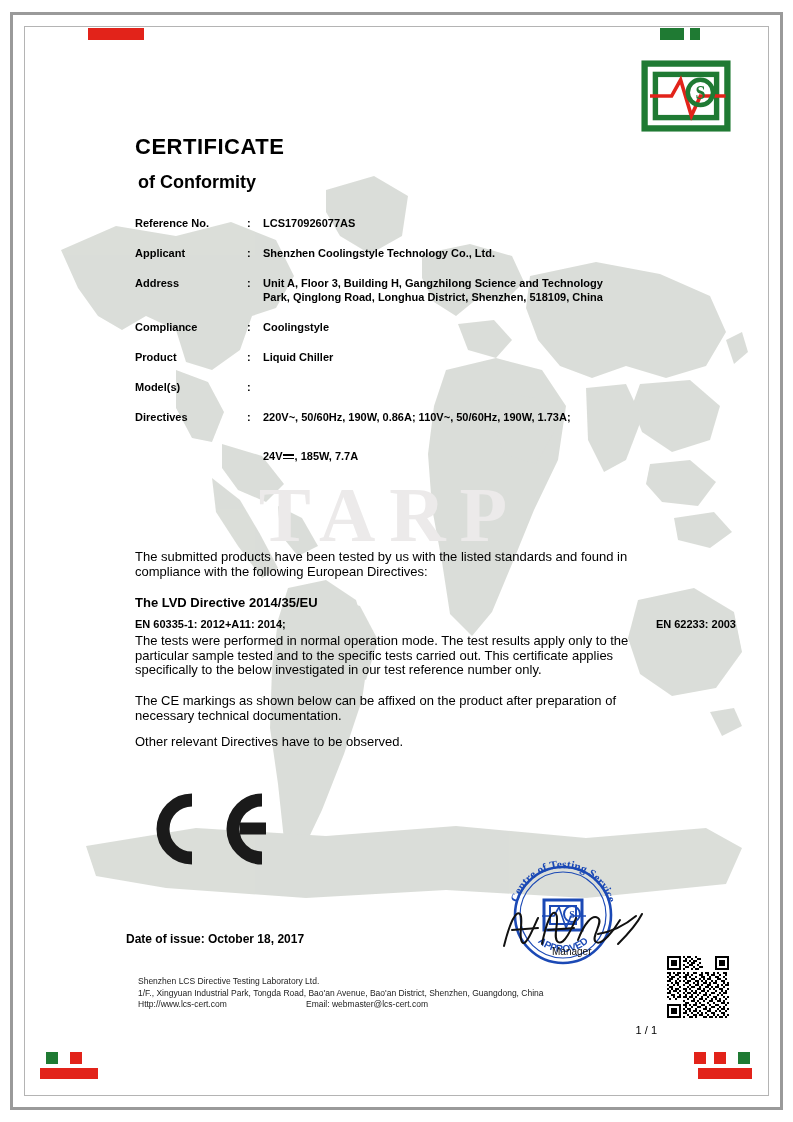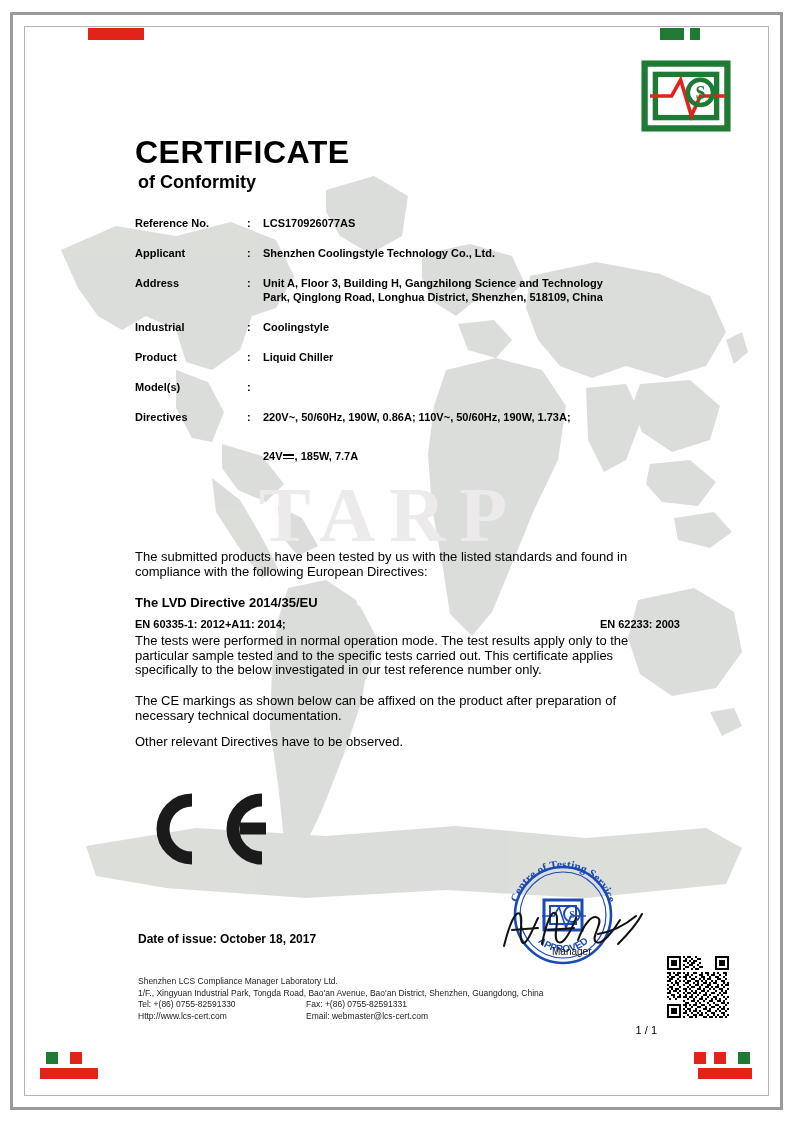--- a/index.html
+++ b/index.html
@@ -79,21 +79,21 @@
     right: 62px;
     top: 60px;
     width: 90px;
     height: 72px;
   }
 
   .title {
     position: absolute;
     left: 135px;
     top: 134px;
-    font-size: 32px;
+    font-size: 22px;
     font-weight: bold;
     letter-spacing: 0.5px;
     color: #000;
   }
   .subtitle {
     position: absolute;
     left: 138px;
     top: 172px;
     font-size: 18px;
     font-weight: bold;
@@ -158,38 +158,38 @@
     left: 135px;
     width: 545px;
     font-size: 13px;
     line-height: 14.5px;
     color: #000;
   }
   .para.bold { font-weight: bold; }
   .std-row {
     position: absolute;
     left: 135px;
-    width: 545px;
+    width: 601px;
     font-size: 11px;
     font-weight: bold;
     display: flex;
     justify-content: space-between;
   }
 
   .ce-mark {
     position: absolute;
     left: 140px;
     top: 790px;
     width: 130px;
     height: 78px;
   }
 
   .date-issue {
     position: absolute;
-    left: 138px;
+    left: 126px;
     top: 932px;
     font-size: 12px;
     font-weight: bold;
   }
 
   .stamp {
     position: absolute;
     left: 500px;
     top: 852px;
     width: 126px;
@@ -334,21 +334,21 @@
       <div class="field-row">
         <div class="f-label">Address</div>
         <div class="f-colon">:</div>
         <div class="f-value">
           <span class="line2">Unit A, Floor 3, Building H, Gangzhilong Science and Technology</span>
           <span class="line2">Park, Qinglong Road, Longhua District, Shenzhen, 518109, China</span>
         </div>
       </div>
 
       <div class="field-row">
-        <div class="f-label">Industrial</div>
+        <div class="f-label">Compliance</div>
         <div class="f-colon">:</div>
         <div class="f-value">Coolingstyle</div>
       </div>
 
       <div class="field-row">
         <div class="f-label">Product</div>
         <div class="f-colon">:</div>
         <div class="f-value">Liquid Chiller</div>
       </div>
 
@@ -680,26 +680,22 @@
           <rect x="14" y="30" width="1" height="1"></rect>
         <rect x="18" y="30" width="2" height="1"></rect>
           <rect x="21" y="30" width="2" height="1"></rect>
           <rect x="24" y="30" width="1" height="1"></rect>
           <rect x="26" y="30" width="2" height="1"></rect>
           <rect x="29" y="30" width="1" height="1"></rect>
       </g>
     </svg>
 
     <div class="footer">
-      <div class="f-line">Shenzhen LCS Compliance Manager Laboratory Ltd.</div>
+      <div class="f-line">Shenzhen LCS Directive Testing Laboratory Ltd.</div>
       <div class="f-line">1/F., Xingyuan Industrial Park, Tongda Road, Bao'an Avenue, Bao'an District, Shenzhen, Guangdong, China</div>
-      <div class="footer-cols">
-        <span>Tel: +(86) 0755-82591330</span>
-        <span>Fax: +(86) 0755-82591331</span>
-      </div>
       <div class="footer-cols">
         <span>Http://www.lcs-cert.com</span>
         <span>Email: webmaster@lcs-cert.com</span>
       </div>
     </div>
 
     <div class="page-num">1 / 1</div>
 
   </div>
 </div>

